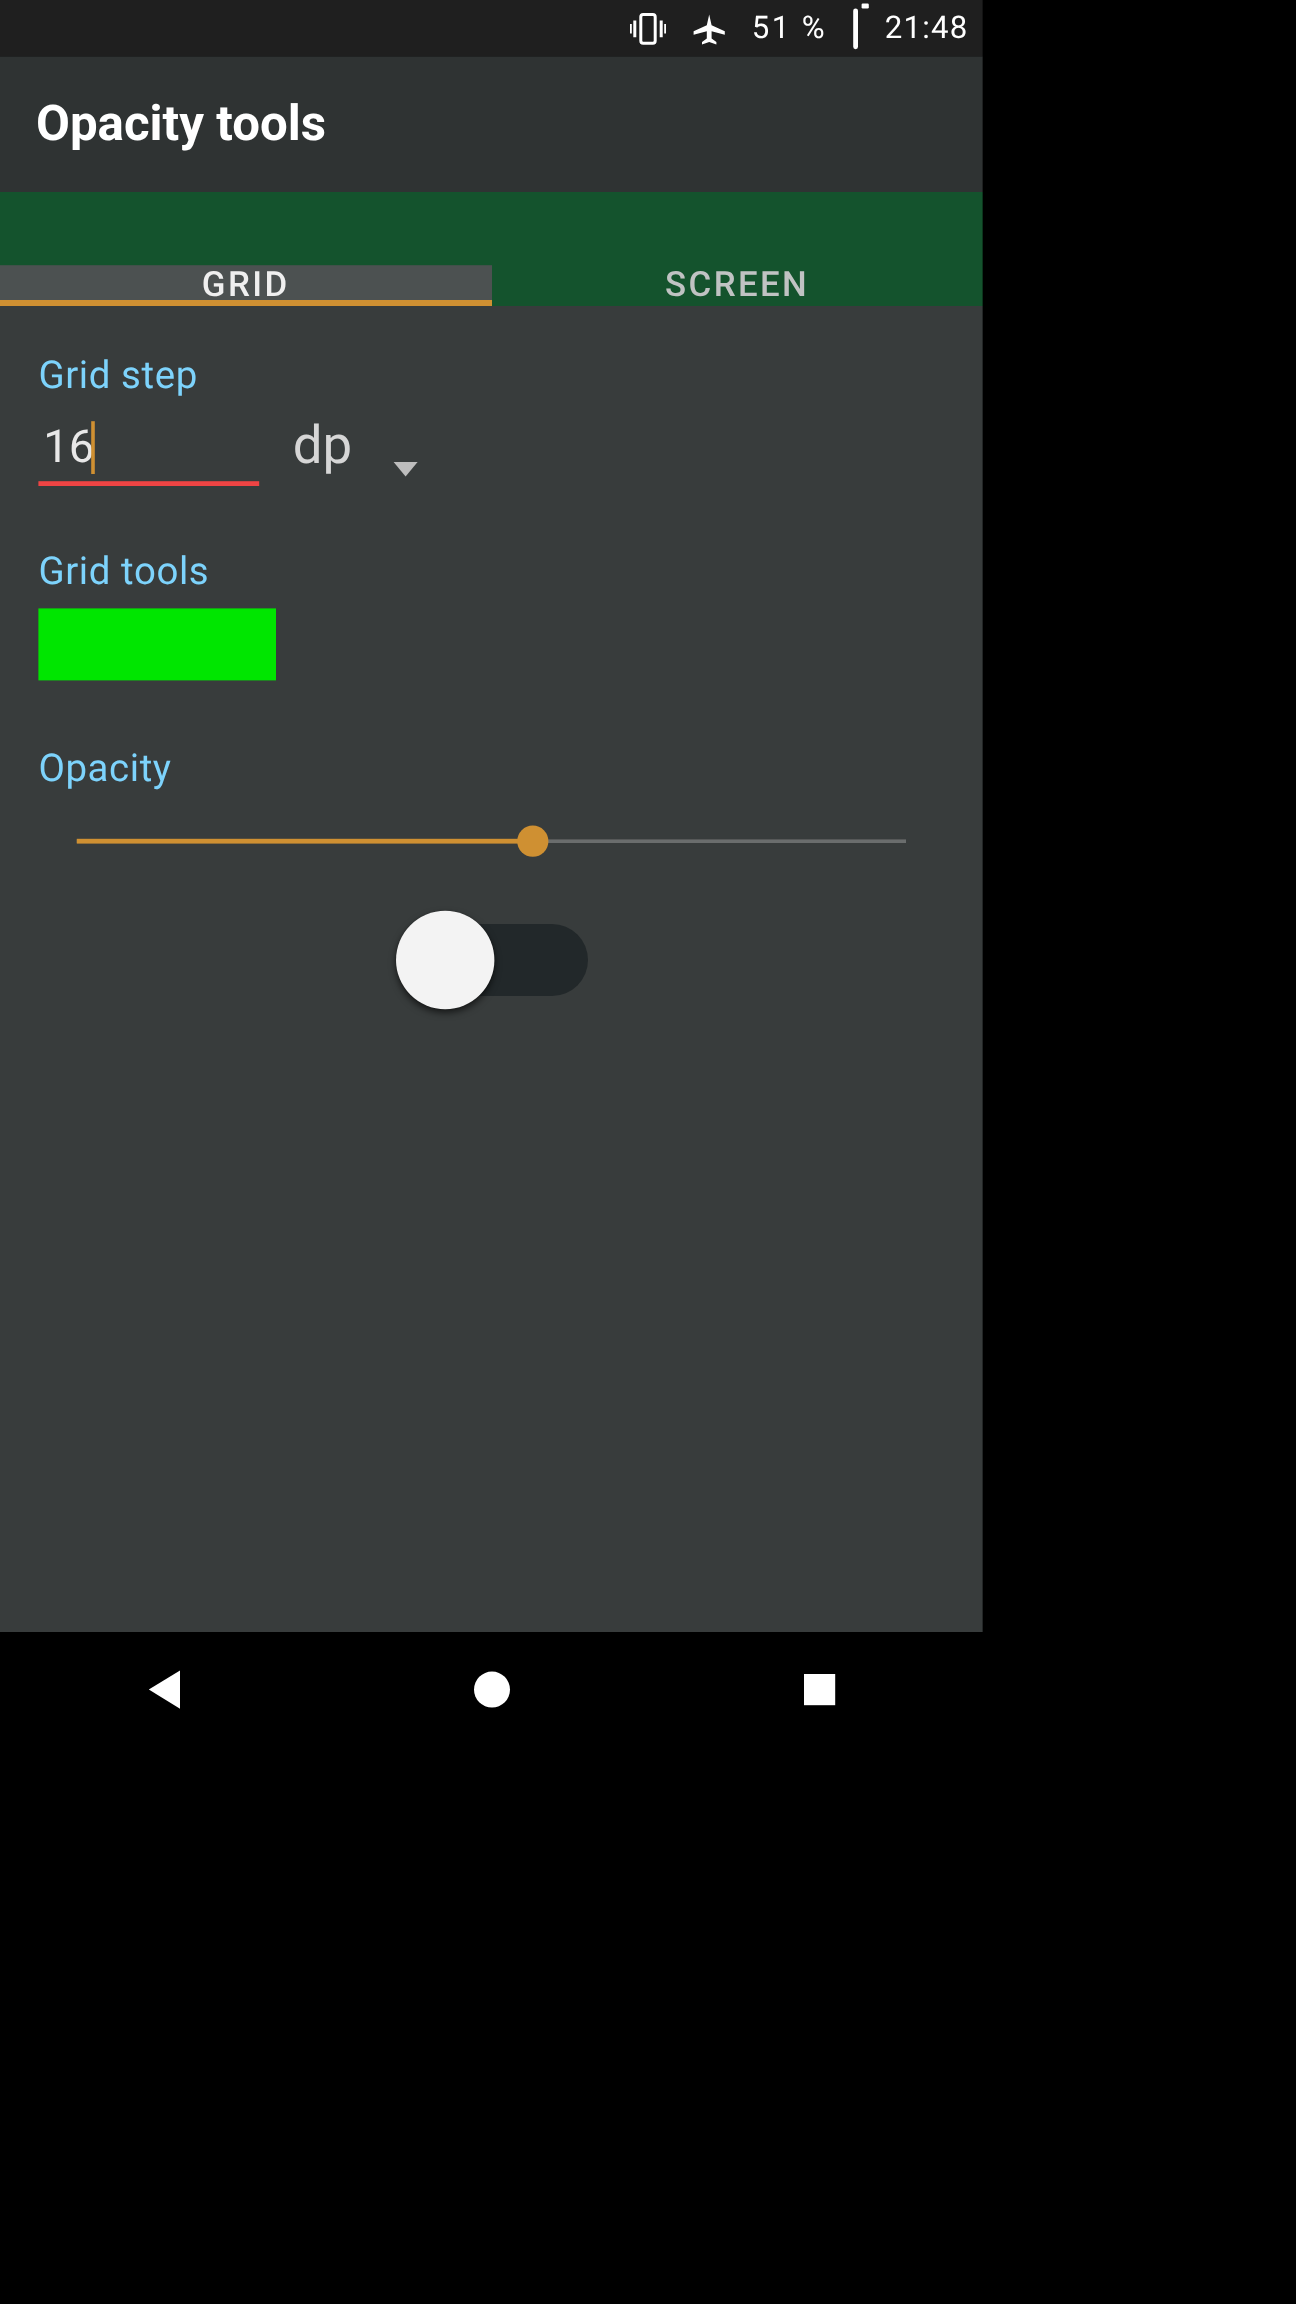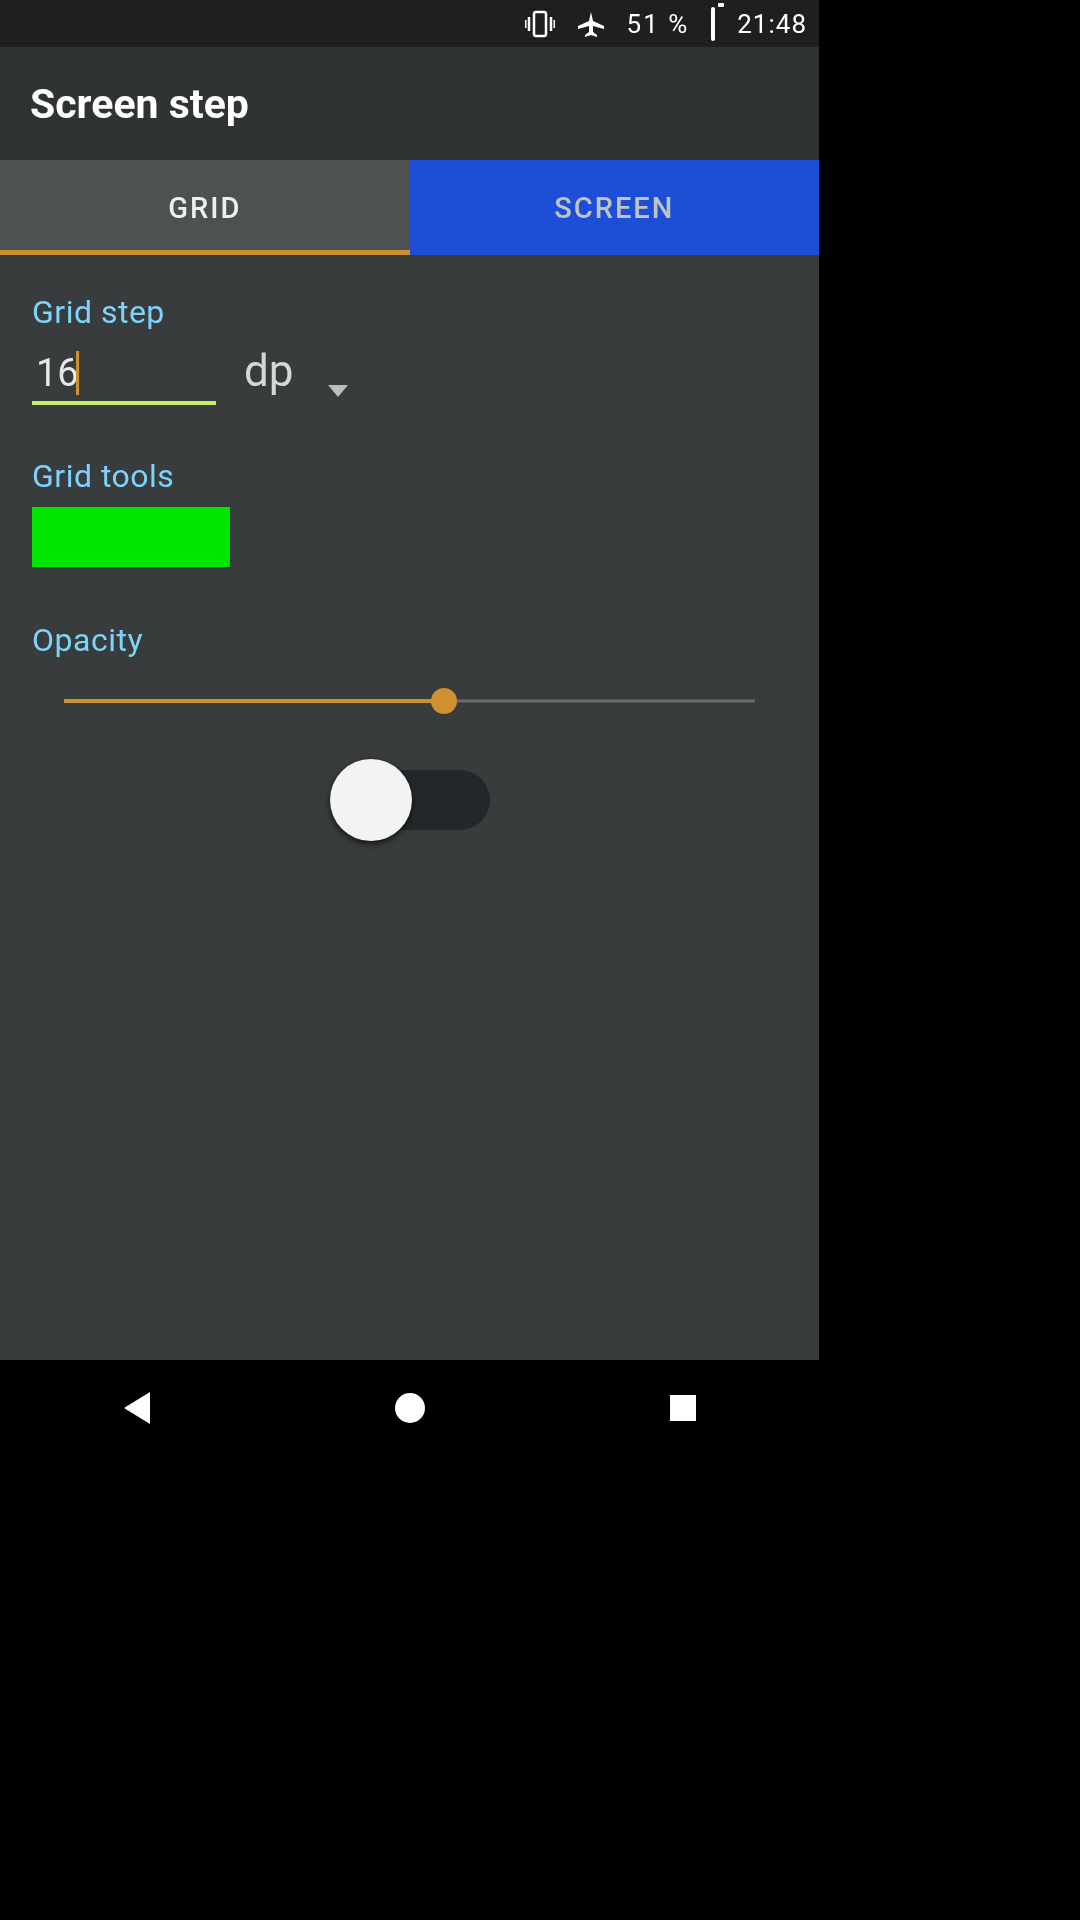--- a/index.html
+++ b/index.html
@@ -61,21 +61,22 @@
   .app-title {
     font-size: 41px;
     font-weight: 700;
     letter-spacing: 0px;
   }
 
   
   .tabs {
     display: flex;
     height: 95px;
-    background: #1d4ed8;
+    background: #14532d;
+    align-items: flex-end;
   }
   .tab {
     flex: 1;
     display: flex;
     align-items: center;
     justify-content: center;
     font-size: 29px;
     font-weight: 500;
     letter-spacing: 2px;
     color: #c0c3c3;
@@ -114,21 +115,21 @@
     margin-top: 14px;
   }
   .num-input-wrap {
     position: relative;
     width: 184px;
   }
   .num-input {
     width: 100%;
     background: transparent;
     border: none;
-    border-bottom: 4px solid #bef264;
+    border-bottom: 4px solid #ef4444;
     color: #e8e8e8;
     font-size: 38px;
     font-family: inherit;
     padding: 0 4px 6px 4px;
     outline: none;
   }
   .caret {
     position: absolute;
     left: 44px;
     top: 0;
@@ -286,21 +287,21 @@
       </svg>
     </span>
     <span class="battery-pct">51 %</span>
     <span class="icon">
       <span class="battery-body"><span class="battery-fill"></span></span>
     </span>
     <span class="clock">21:48</span>
   </div>
 
   <div class="app-bar">
-    <div class="app-title">Screen step</div>
+    <div class="app-title">Opacity tools</div>
   </div>
 
   <div class="tabs">
     <div class="tab active">
       <span>GRID</span>
     </div>
     <div class="tab">
       <span>SCREEN</span>
     </div>
   </div>

